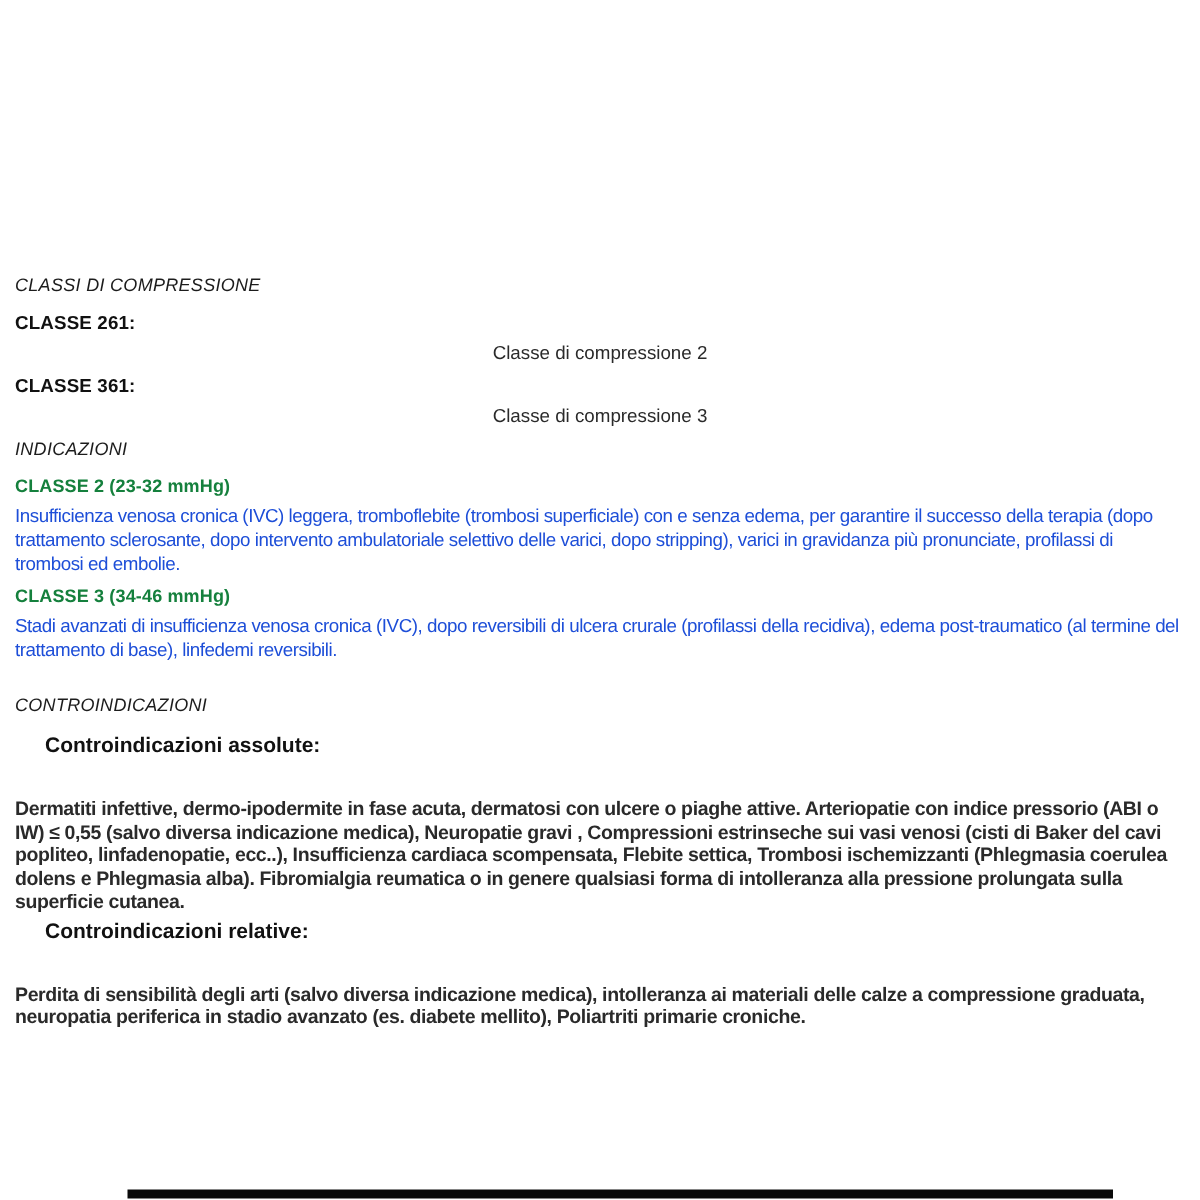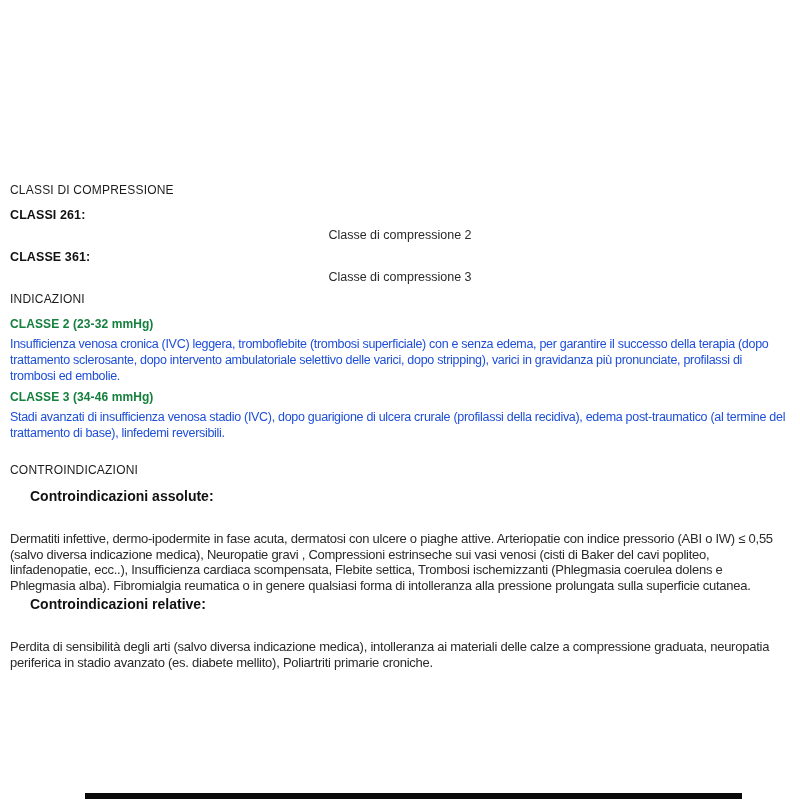--- a/index.html
+++ b/index.html
@@ -19,20 +19,21 @@
   .content {
     position: absolute;
     top: 0;
     left: 0;
     width: 780px;
     padding: 183px 10px 0 10px;
   }
   p { margin: 0; padding: 0; }
 
   .sec-heading {
+    font-style: italic;
     font-weight: 400;
     font-size: 12px;
     line-height: 14px;
     letter-spacing: 0.2px;
     color: #1c1c1c;
     margin-bottom: 11px;
   }
   .strong-label {
     font-weight: 700;
     font-size: 12.5px;
@@ -69,21 +70,21 @@
   .section-controindicazioni { margin-top: 22px; }
   .sub-heading {
     font-weight: 700;
     font-size: 14px;
     line-height: 17px;
     color: #111111;
     margin-bottom: 3px;
     margin-left: 20px;
   }
   .para-lg {
-    font-weight: 400;
+    font-weight: 700;
     font-size: 13px;
     line-height: 15.5px;
     letter-spacing: -0.25px;
     color: #2a2a2a;
     margin-bottom: 3px;
     margin-top: 26px;
   }
   .bottom-divider {
     position: absolute;
     left: 85px;
@@ -93,32 +94,32 @@
     background: #0a0a0a;
   }
 </style>
 </head>
 <body>
 
 <div class="content">
 
   <section>
     <p class="sec-heading">CLASSI DI COMPRESSIONE</p>
-    <p class="strong-label">CLASSI 261:</p>
+    <p class="strong-label">CLASSE 261:</p>
     <p class="plain-line">Classe di compressione 2</p>
     <p class="strong-label">CLASSE 361:</p>
     <p class="plain-line">Classe di compressione 3</p>
   </section>
 
   <section class="section-indicazioni">
     <p class="sec-heading">INDICAZIONI</p>
     <p class="class-label">CLASSE 2 (23-32 mmHg)</p>
     <p class="para">Insufficienza venosa cronica (IVC) leggera, tromboflebite (trombosi superficiale) con e senza edema, per garantire il successo della terapia (dopo trattamento sclerosante, dopo intervento ambulatoriale selettivo delle varici, dopo stripping), varici in gravidanza più pronunciate, profilassi di trombosi ed embolie.</p>
     <p class="class-label">CLASSE 3 (34-46 mmHg)</p>
-    <p class="para">Stadi avanzati di insufficienza venosa stadio (IVC), dopo guarigione di ulcera crurale (profilassi della recidiva), edema post-traumatico (al termine del trattamento di base), linfedemi reversibili.</p>
+    <p class="para">Stadi avanzati di insufficienza venosa cronica (IVC), dopo reversibili di ulcera crurale (profilassi della recidiva), edema post-traumatico (al termine del trattamento di base), linfedemi reversibili.</p>
   </section>
 
   <section class="section-controindicazioni">
     <p class="sec-heading">CONTROINDICAZIONI</p>
     <p class="sub-heading">Controindicazioni assolute:</p>
     <p class="para-lg">Dermatiti infettive, dermo-ipodermite in fase acuta, dermatosi con ulcere o piaghe attive. Arteriopatie con indice pressorio (ABI o IW) ≤ 0,55 (salvo diversa indicazione medica), Neuropatie gravi , Compressioni estrinseche sui vasi venosi (cisti di Baker del cavi popliteo, linfadenopatie, ecc..), Insufficienza cardiaca scompensata, Flebite settica, Trombosi ischemizzanti (Phlegmasia coerulea dolens e Phlegmasia alba). Fibromialgia reumatica o in genere qualsiasi forma di intolleranza alla pressione prolungata sulla superficie cutanea.</p>
     <p class="sub-heading">Controindicazioni relative:</p>
     <p class="para-lg">Perdita di sensibilità degli arti (salvo diversa indicazione medica), intolleranza ai materiali delle calze a compressione graduata, neuropatia periferica in stadio avanzato (es. diabete mellito), Poliartriti primarie croniche.</p>
   </section>
 

